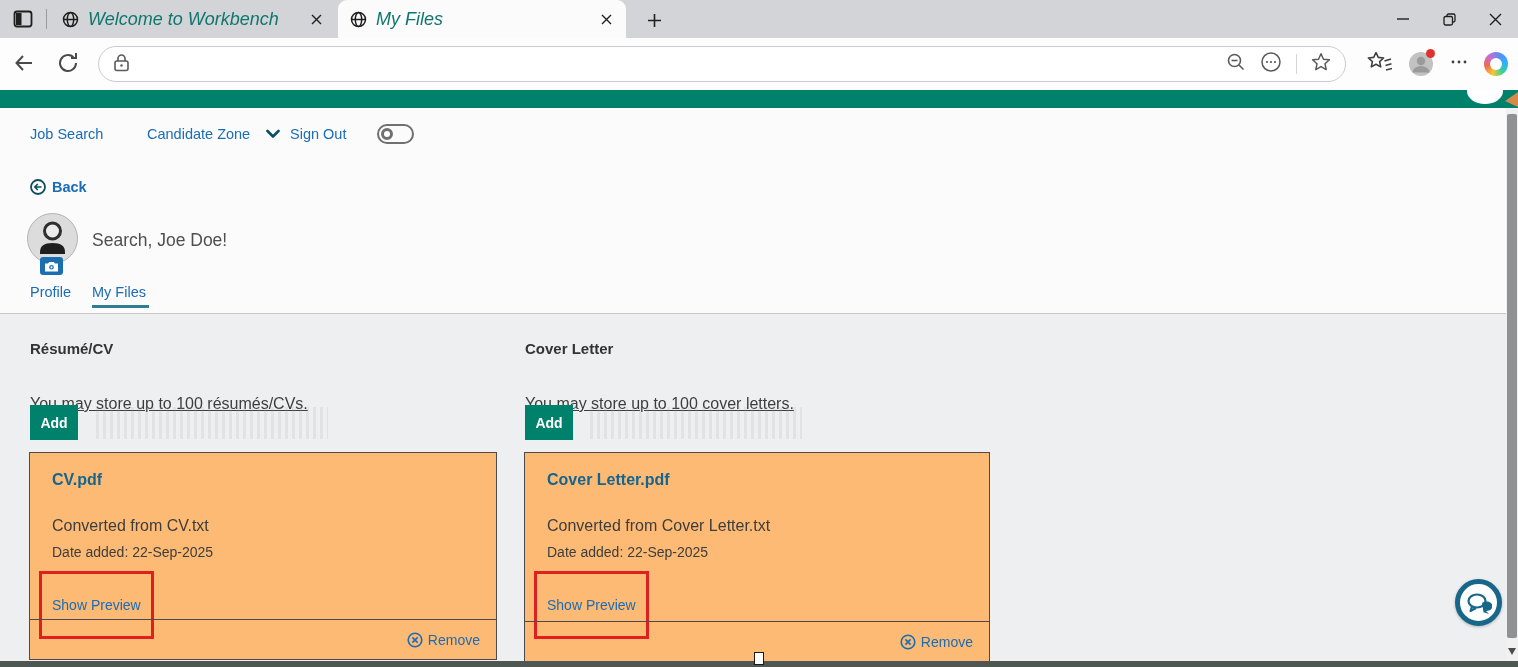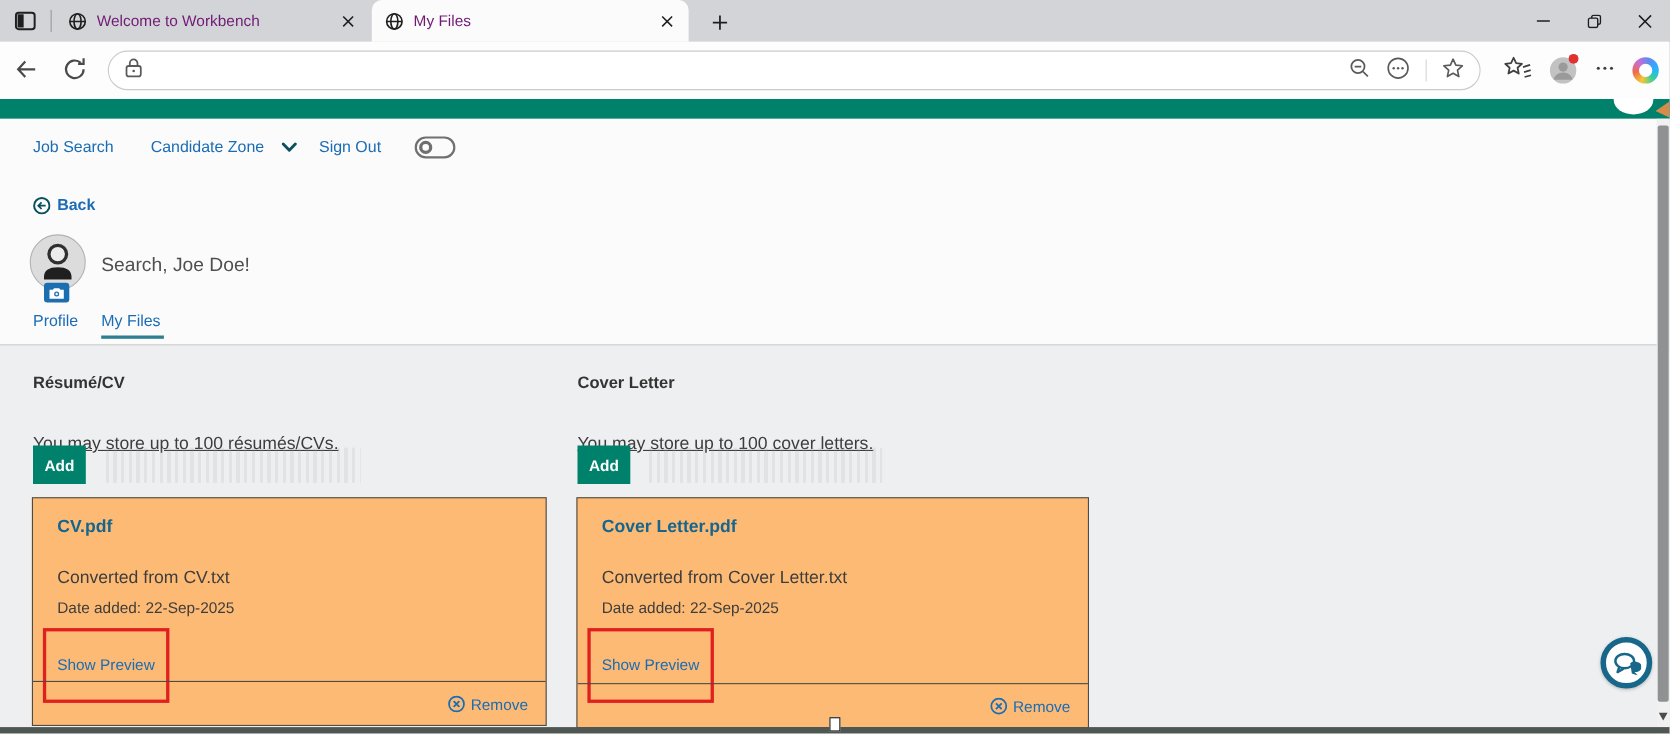--- a/index.html
+++ b/index.html
@@ -7,21 +7,21 @@
   .window{position:relative;width:1518px;height:667px;background:#fbfbfb;overflow:hidden;}
 
   
   .tabstrip{position:absolute;left:0;top:0;width:1518px;height:38px;background:#d3d4d8;}
   .tab-actions{position:absolute;left:12px;top:8px;width:22px;height:22px;cursor:pointer;}
   .vdiv{position:absolute;left:46px;top:9px;width:1px;height:20px;background:#9a9a9a;}
   .tab{position:absolute;top:0;height:38px;display:flex;align-items:center;padding:0 10px 0 12px;}
   .tab.inactive{left:50px;width:286px;}
   .tab.active{left:338px;width:288px;background:#fbfbfb;border-radius:9px 9px 0 0;}
   .tab .favicon{width:17px;height:17px;flex:0 0 auto;}
-  .tab .title{flex:1;margin-left:9px;font-size:14px;color:#701a75;white-space:nowrap;overflow:hidden;}
+  .tab .title{flex:1;margin-left:9px;font-size:18px;color:#0f766e;white-space:nowrap;overflow:hidden;font-style:italic;}
   .tab .close{width:20px;height:20px;display:flex;align-items:center;justify-content:center;cursor:pointer;}
   .newtab{position:absolute;left:642px;top:8px;width:24px;height:24px;display:flex;align-items:center;justify-content:center;cursor:pointer;}
   .wincontrols{position:absolute;right:0;top:0;height:38px;display:flex;}
   .winbtn{width:46px;height:38px;display:flex;align-items:center;justify-content:center;cursor:pointer;}
 
   .toolbar{position:absolute;left:0;top:38px;width:1518px;height:52px;background:#fdfdfd;}
   .navbtn{position:absolute;top:52px;width:26px;height:26px;transform:translateY(-50%);cursor:pointer;top:26px;}
   .addressbar{position:absolute;left:98px;top:8px;width:1248px;height:36px;background:#fff;border:1px solid #c9cbd0;border-radius:18px;display:flex;align-items:center;}
   .addr-left{display:flex;align-items:center;padding-left:14px;}
   .addr-url{flex:1;height:100%;}
@@ -38,21 +38,21 @@
   .notch{position:absolute;left:1467px;top:-12px;width:36px;height:26px;background:#fff;border-radius:50%;}
   .orange-tri{position:absolute;left:1505px;top:2px;width:13px;height:15px;background:#d88a4a;clip-path:polygon(100% 0,100% 100%,0 60%);}
 
   
   .page{position:absolute;left:0;top:108px;width:1518px;height:559px;background:#fbfbfb;}
   .content-bg{position:absolute;left:0;top:206px;width:1518px;height:353px;background:#eeeff0;}
   a.link{color:#1a6cb5;text-decoration:none;cursor:pointer;}
 
   .nav{position:absolute;left:0;top:18px;width:100%;height:20px;font-size:14.5px;}
   .nav-job{position:absolute;left:30px;}
-  .nav-cz{position:absolute;left:137px;display:flex;align-items:center;gap:16px;}
+  .nav-cz{position:absolute;left:147px;display:flex;align-items:center;gap:16px;}
   .nav-signout{position:absolute;left:290px;}
   .toggle{position:absolute;left:377px;top:-2px;width:37px;height:20px;border:2px solid #707070;border-radius:10px;cursor:pointer;}
   .toggle .knob{position:absolute;left:2px;top:2px;width:12px;height:12px;border:3px solid #707070;border-radius:50%;background:#fff;}
 
   .backrow{position:absolute;left:30px;top:71px;display:flex;align-items:center;gap:6px;font-size:14.5px;font-weight:bold;cursor:pointer;}
 
   .bigavatar{position:absolute;left:27px;top:105px;width:51px;height:51px;border-radius:50%;background:#dcdcdc;border:1px solid #b3b3b3;}
   .camerabadge{position:absolute;left:40px;top:149px;width:23px;height:18px;background:#1b6fb0;border-radius:3px;display:flex;align-items:center;justify-content:center;cursor:pointer;}
   .greeting{position:absolute;left:92px;top:122px;font-size:17.5px;color:#4f4f4f;}
 

